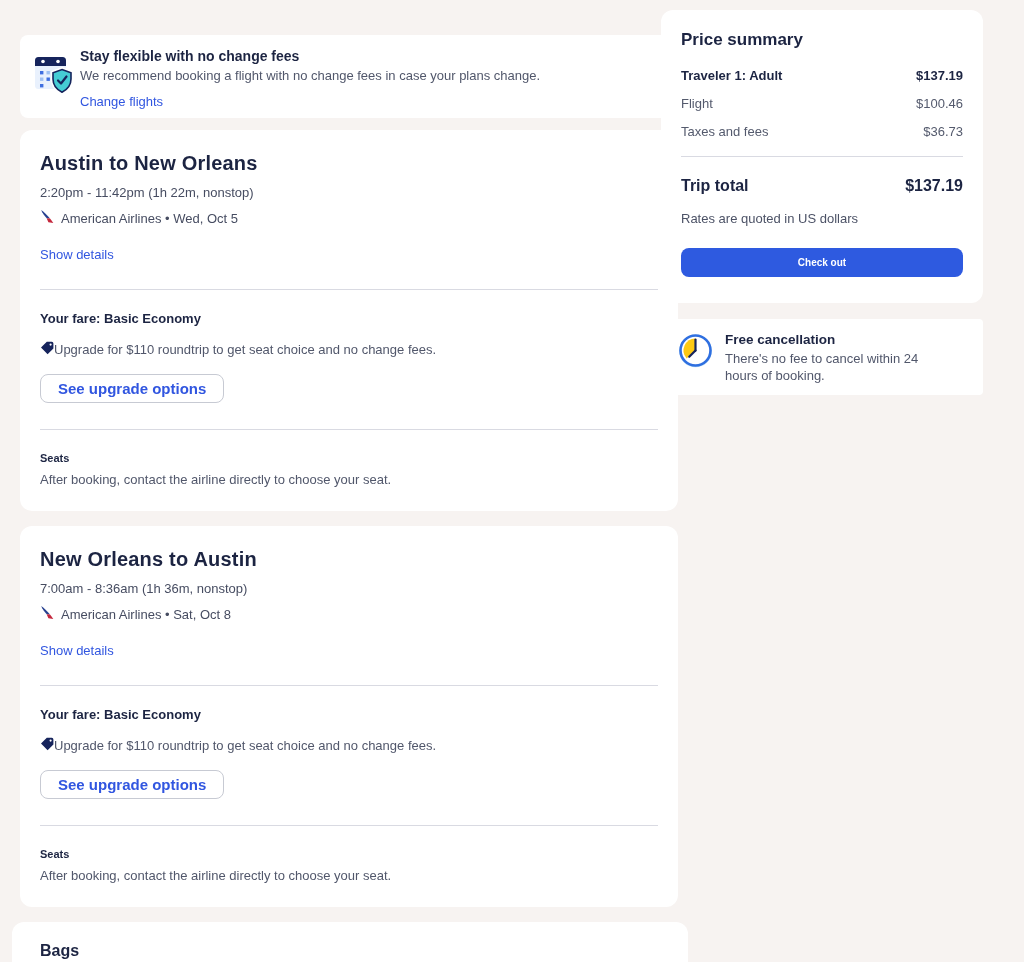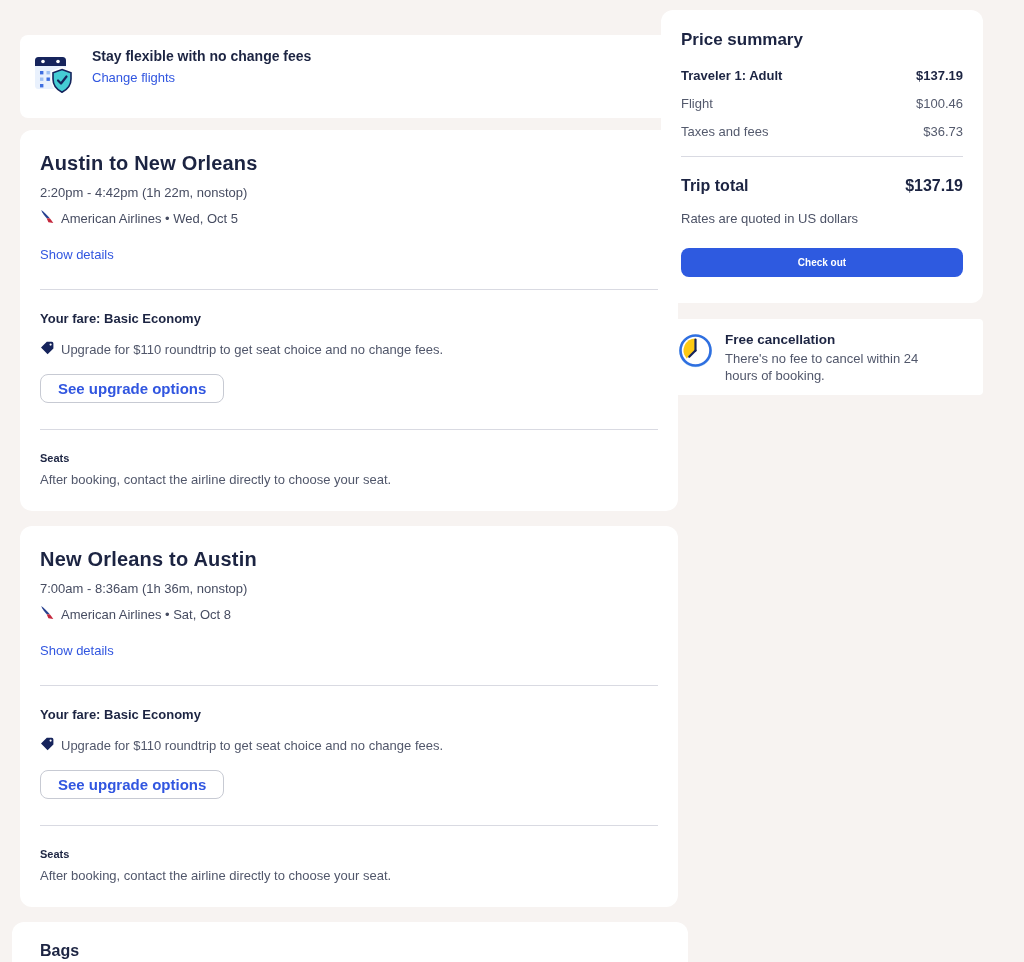--- a/index.html
+++ b/index.html
@@ -11,35 +11,35 @@
     position:relative;
     overflow:hidden;
   }
   .card { background:#ffffff; border-radius:12px; }
 
   
   .main-col { position:absolute; left:20px; top:35px; width:658px; }
   .right-col { position:absolute; left:661px; top:10px; width:322px; }
 
   
-  .banner { border-radius:8px; padding:13px 20px 13px 12px; display:flex; gap:14px; margin-bottom:12px; height:83px; }
+  .banner { border-radius:8px; padding:13px 20px 13px 12px; display:flex; gap:2px; margin-bottom:12px; height:83px; }
   .banner-icon { flex:0 0 46px; margin-top:2px; }
   .banner-title { font-size:14px; font-weight:bold; color:#1c2442; margin-bottom:4px; }
   .banner-body { font-size:13px; color:#51576b; margin-bottom:9px; }
   .link { font-size:13px; color:#3156e0; cursor:pointer; text-decoration:none; display:inline-block; }
 
   
   .flight-card { padding:22px 20px 24px 20px; margin-bottom:15px; }
   .flight-title { font-size:20px; font-weight:bold; color:#1c2442; letter-spacing:.2px; }
   .flight-times { font-size:13px; color:#464c61; margin-top:10px; }
   .airline-row { display:flex; align-items:center; gap:6px; margin-top:9px; font-size:13px; color:#464c61; }
   .show-details { margin-top:20px; }
   .divider { border-top:1px solid #d9dae2; margin-top:26px; }
   .fare-label { font-size:13px; font-weight:bold; color:#1c2442; margin-top:21px; }
-  .upgrade-row { display:flex; align-items:center; gap:7px; margin-top:15px; font-size:13px; color:#51576b; }
+  .upgrade-row { display:flex; align-items:center; margin-top:15px; font-size:13px; color:#51576b; }
   .upgrade-btn {
     margin-top:16px; background:#fff; border:1px solid #c7cad3; border-radius:8px;
     padding:6px 17px; height:29px; font-size:15px; font-weight:bold; color:#3156e0;
     font-family:"Liberation Sans", sans-serif; cursor:pointer; display:inline-flex; align-items:center;
   }
   .seats-title { font-size:11px; font-weight:bold; color:#1c2442; margin-top:22px; }
   .seats-body { font-size:13px; color:#51576b; margin-top:8px; }
 
   
   .bags-card { margin-left:-8px; width:676px; padding:20px 28px 22px 28px; height:160px; }
@@ -81,27 +81,28 @@
         <rect x="8" y="27.5" width="3.4" height="3.4" fill="#9fc0f2"></rect>
         <rect x="14.5" y="27.5" width="3.4" height="3.4" fill="#3f6fe0"></rect>
         <rect x="8" y="34" width="3.4" height="3.4" fill="#3f6fe0"></rect>
         <path d="M30 17 L41 21 V29 C41 37 36.5 41.5 30 44.5 C23.5 41.5 19 37 19 29 V21 Z" fill="#ffffff"></path>
         <path d="M30 19.5 L39 22.8 V29 C39 35.8 35.2 39.6 30 42.2 C24.8 39.6 21 35.8 21 29 V22.8 Z" fill="#45ccd4" stroke="#16245c" stroke-width="1.6"></path>
         <path d="M26 30.5 L29 33.5 L34.5 26.5" fill="none" stroke="#16245c" stroke-width="2.2" stroke-linecap="round" stroke-linejoin="round"></path>
       </svg>
     </div>
     <div>
       <div class="banner-title">Stay flexible with no change fees</div>
+      <div class="banner-body">We recommend booking a flight with no change fees in case your plans change.</div>
       <a class="link">Change flights</a>
     </div>
   </div>
 
   <div class="card flight-card">
     <div class="flight-title">Austin to New Orleans</div>
-    <div class="flight-times">2:20pm - 4:42pm (1h 22m, nonstop)</div>
+    <div class="flight-times">2:20pm - 11:42pm (1h 22m, nonstop)</div>
     <div class="airline-row">
       <span>
         <svg width="15" height="15" viewBox="0 0 15 15">
           <path d="M1.2 1 C4.2 3.2 7.5 6.5 10 9.6 L6.7 9.3 C4.3 6.8 2.3 4 1.2 1 Z" fill="#27408f"></path>
           <path d="M10 9.6 C11.2 11 12.4 12.6 13.3 14 L8.4 13.2 C7.8 11.9 7.2 10.6 6.7 9.3 Z" fill="#c4273c"></path>
         </svg>
       </span>
       <span>American Airlines • Wed, Oct 5</span>
     </div>
     <a class="link show-details">Show details</a>

